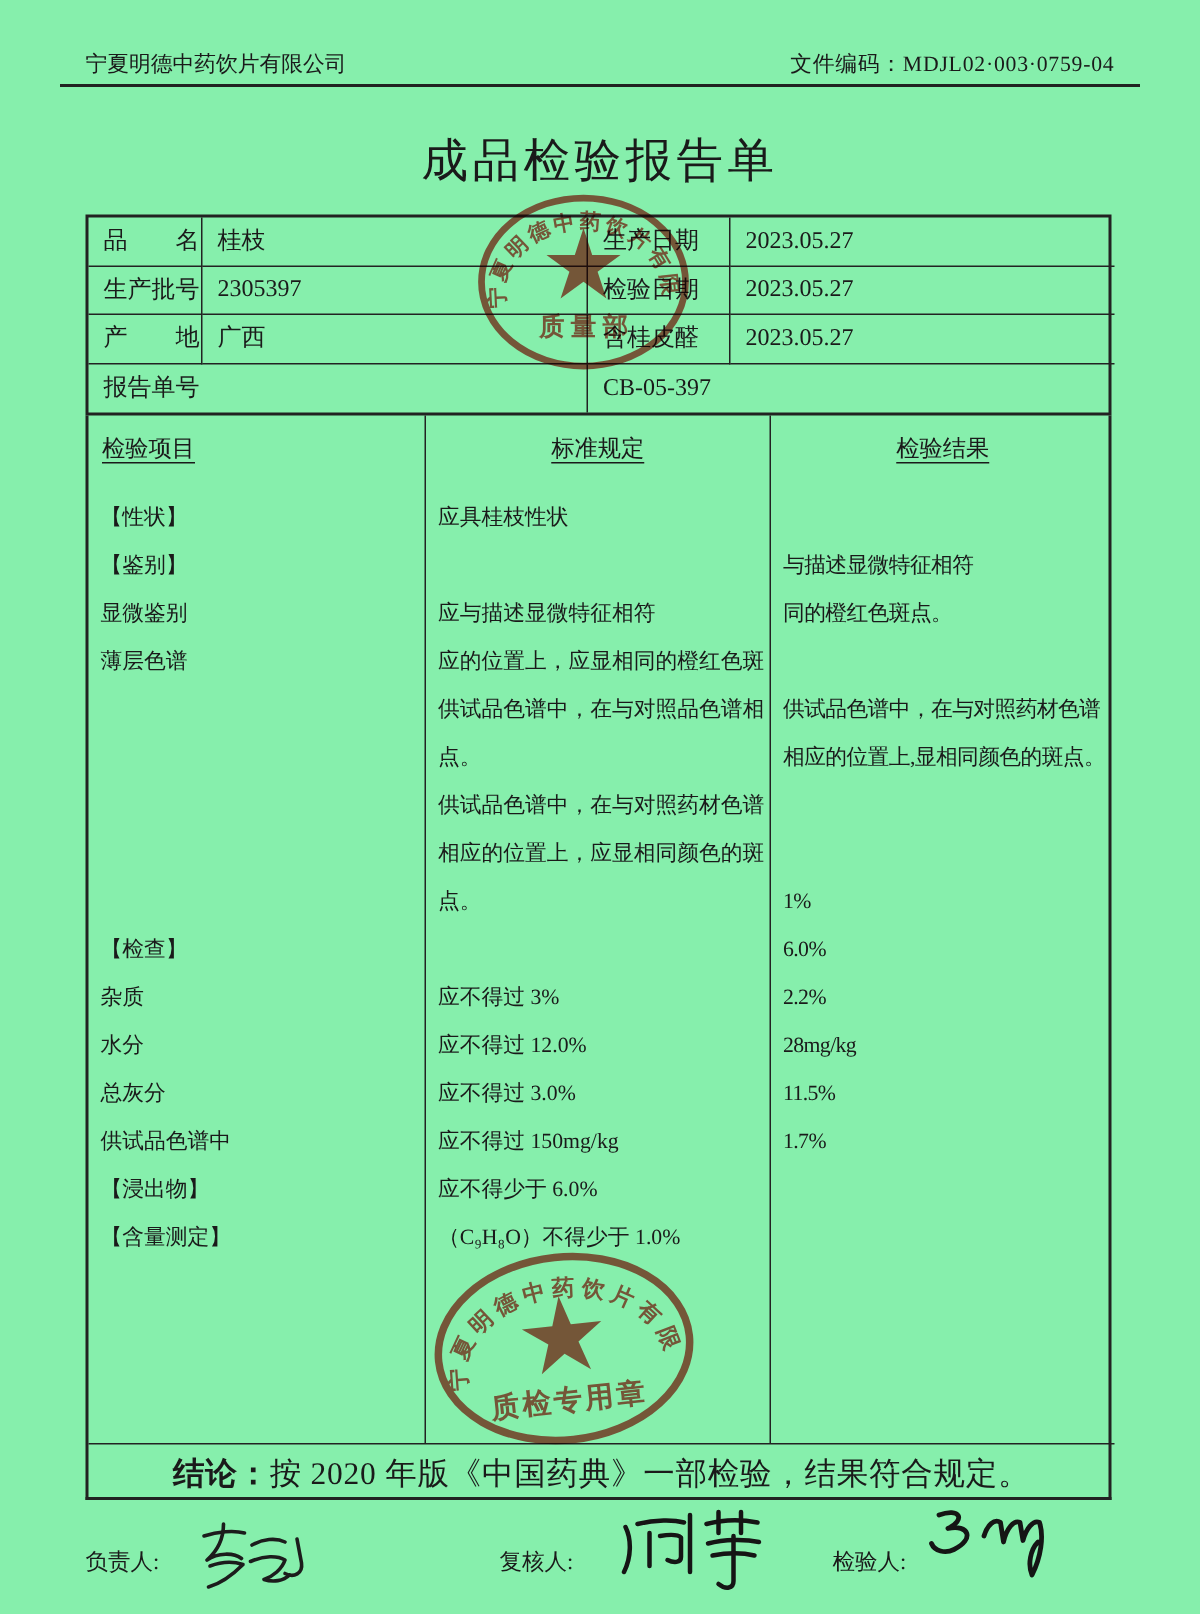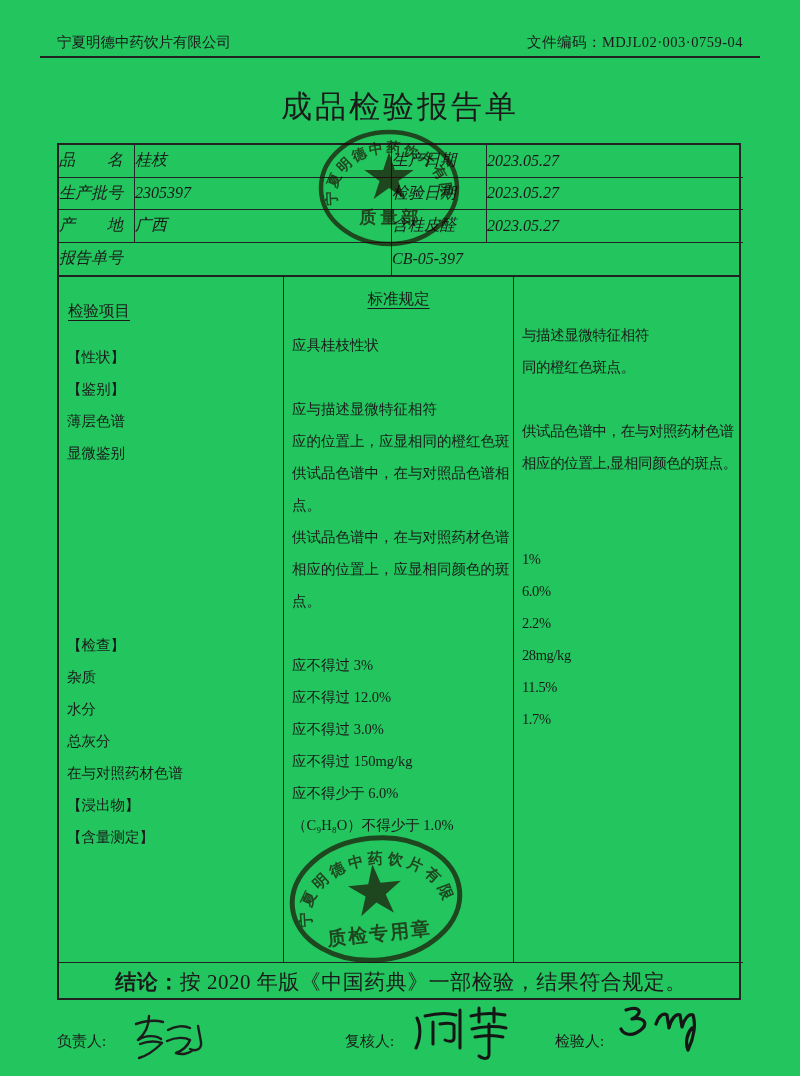--- a/index.html
+++ b/index.html
@@ -1,45 +1,45 @@
 <!DOCTYPE html>
 <html><head>
 <meta charset="utf-8">
 <style>
   html,body{margin:0;padding:0;background:#e8e8e8;}
   .page{
-    position:relative; width:800px; height:1076px; background:#22c55e;
+    position:relative; width:800px; height:1076px; background:#86efac;
     font-family:"Liberation Serif","DejaVu Serif",serif; color:#1a1a1a;
     overflow:hidden; margin:0 auto;
   }
   
   .lh-left{position:absolute; left:57px; top:33px; font-size:14.5px;}
   .lh-right{position:absolute; right:57px; top:33px; font-size:14.5px; letter-spacing:.5px;}
   .lh-rule{position:absolute; left:40px; top:56px; width:720px; height:2px; background:#222;}
   .doc-title{position:absolute; left:0; top:86px; width:100%; text-align:center;
     font-size:31px; font-weight:normal; letter-spacing:3px;}
   
   .info-table{position:absolute; left:57px; top:143px; width:684px; height:134px;
     border:2px solid #222; box-sizing:border-box; display:grid;
     grid-template-columns:76px 257px 95px 256px; grid-template-rows:repeat(4,1fr);
     font-size:16px;}
   .info-table .cell{border-right:1.5px solid #222; border-bottom:1.5px solid #222;
-    display:flex; align-items:center; box-sizing:border-box; overflow:hidden;font-style:italic;}
+    display:flex; align-items:center; padding-left:10px; box-sizing:border-box; overflow:hidden;}
   .info-table .cell.noR{border-right:none;}
   .info-table .cell.noB{border-bottom:none;}
   .span2{grid-column:span 2;}
   
   .result-table{position:absolute; left:57px; top:277px; width:684px; height:723px;
     border:2px solid #222; border-top:none; box-sizing:border-box;
     display:grid; grid-template-columns:225px 230px 229px; grid-template-rows:685px 38px;}
   .rt-col{border-right:1.5px solid #222; box-sizing:border-box; overflow:hidden;}
   .rt-col.last{border-right:none;}
   .rt-head{height:42px; box-sizing:border-box; padding-top:12px; font-size:15.5px;}
   .rt-head span{text-decoration:underline; text-underline-offset:4px;}
-  .rt-head.left{padding-left:9px;margin-top:12px;}
+  .rt-head.left{padding-left:9px;}
   .rt-head.center{text-align:center;}
   .rt-lines{margin-top:10px; font-size:14.5px;}
   .rt-lines .tline{height:32px; line-height:32px; padding-left:8px; white-space:nowrap;}
   .col-result .rt-lines .tline{letter-spacing:-0.4px;}
   .conclusion{grid-column:1 / span 3; border-top:1.5px solid #222; box-sizing:border-box;
     display:flex; align-items:center; justify-content:center; font-size:21px; letter-spacing:.5px;}
   .conclusion b{font-weight:bold;}
   
   .footer{position:absolute; left:0; top:1022px; width:788px; height:40px; font-size:15px;}
   .sig-label{position:absolute; top:10px;}
@@ -78,32 +78,32 @@
     <div class="cell span2 noB">报告单号</div>
     <div class="cell span2 noB noR">CB-05-397</div>
   </div>
 
   <div class="result-table">
     <div class="rt-col col-item">
       <div class="rt-head left"><span>检验项目</span></div>
       <div class="rt-lines">
           <div class="tline">【性状】</div>
           <div class="tline">【鉴别】</div>
+          <div class="tline">显微鉴别</div>
           <div class="tline">薄层色谱</div>
-          <div class="tline">显微鉴别</div>
           <div class="tline"></div>
           <div class="tline"></div>
           <div class="tline"></div>
           <div class="tline"></div>
           <div class="tline"></div>
           <div class="tline">【检查】</div>
           <div class="tline">杂质</div>
           <div class="tline">水分</div>
           <div class="tline">总灰分</div>
-          <div class="tline">在与对照药材色谱</div>
+          <div class="tline">供试品色谱中</div>
           <div class="tline">【浸出物】</div>
           <div class="tline">【含量测定】</div>
           <div class="tline"></div>
         </div>
     </div>
     <div class="rt-col col-standard">
       <div class="rt-head center"><span>标准规定</span></div>
       <div class="rt-lines">
           <div class="tline">应具桂枝性状</div>
           <div class="tline"></div>
@@ -117,20 +117,21 @@
           <div class="tline"></div>
           <div class="tline">应不得过 3%</div>
           <div class="tline">应不得过 12.0%</div>
           <div class="tline">应不得过 3.0%</div>
           <div class="tline">应不得过 150mg/kg</div>
           <div class="tline">应不得少于 6.0%</div>
           <div class="tline">（C₉H₈O）不得少于 1.0%</div>
         </div>
     </div>
     <div class="rt-col col-result last">
+      <div class="rt-head center"><span>检验结果</span></div>
       <div class="rt-lines">
           <div class="tline"></div>
           <div class="tline">与描述显微特征相符</div>
           <div class="tline">同的橙红色斑点。</div>
           <div class="tline"></div>
           <div class="tline">供试品色谱中，在与对照药材色谱</div>
           <div class="tline">相应的位置上,显相同颜色的斑点。</div>
           <div class="tline"></div>
           <div class="tline"></div>
           <div class="tline">1%</div>
@@ -182,21 +183,21 @@
       <g stroke="#1c1c1c" stroke-width="2.4" fill="none" stroke-linecap="round" stroke-linejoin="round">
         <path d="M18,16 C27,13 38,12 45,14"></path>
         <path d="M31,8 C31,16 28,25 20,32 C27,27 38,27 43,31"></path>
         <path d="M22,36 C30,33 38,33 44,35 C37,42 28,48 21,50"></path>
         <path d="M50,22 C57,18 66,17 72,20"></path>
         <path d="M49,33 C58,29 67,29 72,32 C70,38 64,43 58,45 C64,47 71,46 75,42"></path>
         <path d="M80,18 L83,34 C84,41 78,44 72,41"></path>
       </g>
     </svg>
 
-    <span class="sig-label" style="left:345px;">复核人:</span>
+    <span class="sig-label" style="left:333px;">复核人:</span>
     <svg class="sig-svg" style="left:405px; top:-20px;" width="115" height="62" viewBox="0 0 115 62">
       <g stroke="#151515" stroke-width="3" fill="none" stroke-linecap="round" stroke-linejoin="round">
         <path d="M12,16 C16,24 16,36 11,46"></path>
         <path d="M20,14 C32,11 44,11 51,13"></path>
         <path d="M28,20 L28,42"></path>
         <path d="M35,22 C41,21 47,21 49,23 L49,36 C49,40 44,40 40,38"></path>
         <path d="M55,8 L55,46"></path>
         <path d="M66,14 C77,11 90,11 100,13"></path>
         <path d="M74,6 L74,20"></path>
         <path d="M89,6 L89,20"></path>

